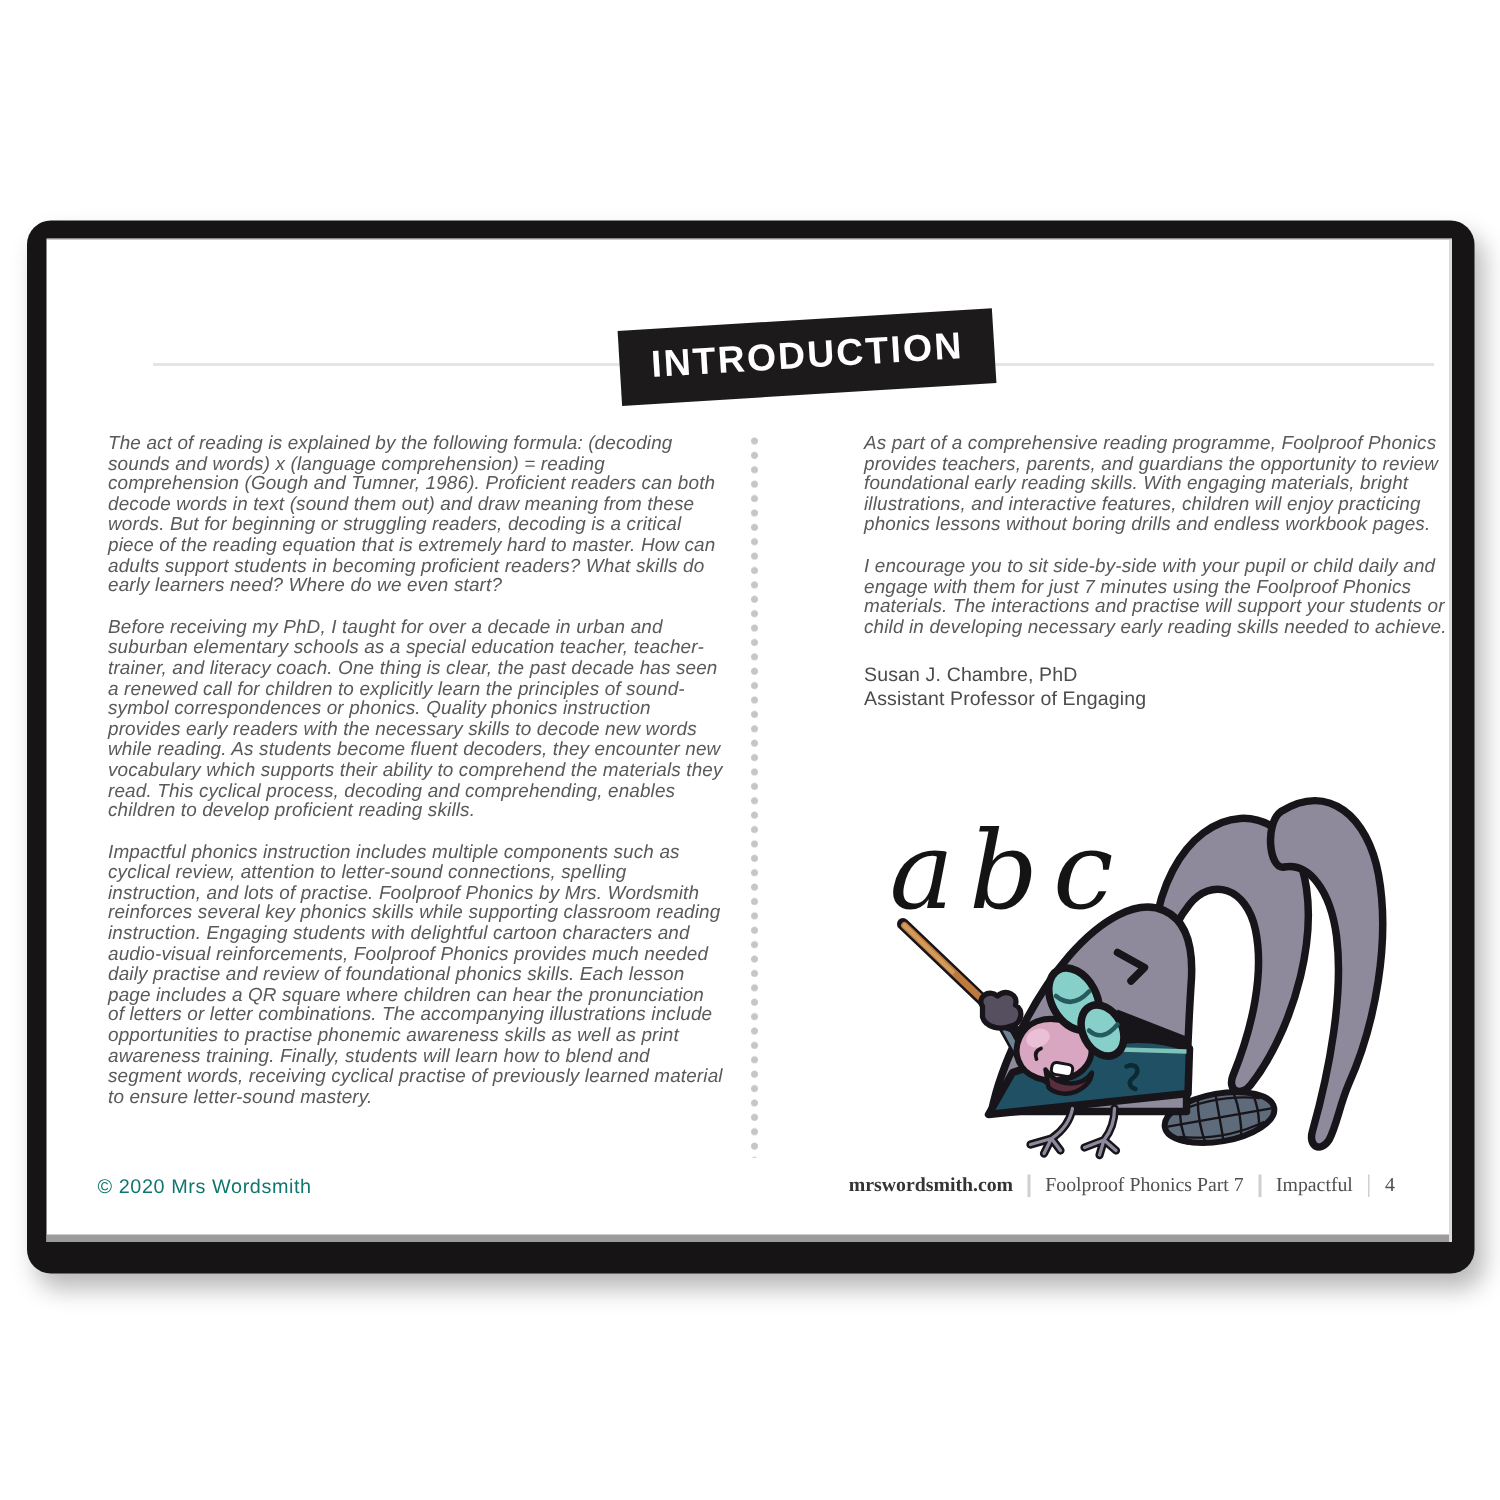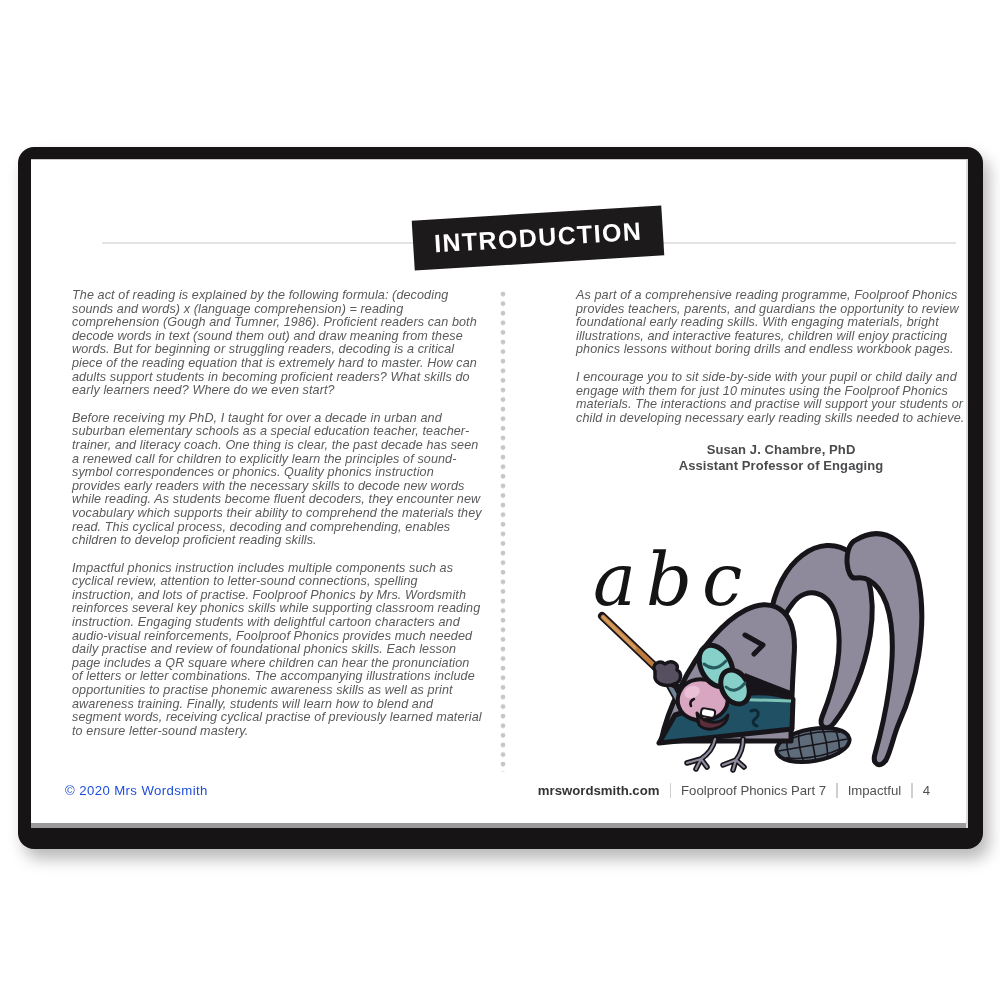--- a/index.html
+++ b/index.html
@@ -14,27 +14,27 @@
           color:#ffffff;font-weight:bold;font-size:25px;letter-spacing:1.4px;
           padding:10px 21px 11px;z-index:2;white-space:nowrap;}
   .col{position:absolute;top:130px;color:#595a5c;font-size:12.6px;line-height:13.6px;
        letter-spacing:0.1px;}
   .col p{margin:0 0 14px 0;font-style:italic;}
   .col-left{left:41px;width:410px;}
   .col-right{left:507px;width:410px;margin-left:38px;}
   .divider{position:absolute;left:469px;top:131px;width:6px;height:482px;
            background-image:radial-gradient(circle at 3px 4px, #c6c6c6 2px, rgba(0,0,0,0) 2.7px);
            background-size:6px 9.6px;background-repeat:repeat-y;}
-  .signature{margin-top:17px;text-align:center;font-weight:bold;color:#4a4b4d;
+  .signature{margin-top:17px;text-align:left;font-weight:normal;color:#4a4b4d;
              font-size:13px;line-height:16px;}
   .illustration{position:absolute;left:524px;top:356px;width:380px;height:262px;}
   .footer{position:absolute;left:34px;right:38px;top:620px;height:22px;display:flex;
           justify-content:space-between;align-items:center;font-size:13.2px;}
-  .copyright{color:#1d4ed8;letter-spacing:0.4px;}
-  .footer-right{display:flex;align-items:center;color:#4f5052;}
+  .copyright{color:#0f766e;letter-spacing:0.4px;}
+  .footer-right{display:flex;align-items:center;color:#4f5052;font-family:Liberation Serif, serif;}
   .footer-right .site{font-weight:bold;color:#343437;}
   .sep{display:inline-block;width:1.5px;height:15px;background:#cfcfcf;margin:0 10px;}
 </style>
 </head>
 <body>
 
 <div class="stage">
   <div class="book">
     <div class="page">
 
@@ -46,21 +46,21 @@
       <div class="col col-left">
         <p>The act of reading is explained by the following formula: (decoding sounds and words) x (language comprehension) = reading comprehension (Gough and Tumner, 1986). Proficient readers can both decode words in text (sound them out) and draw meaning from these words. But for beginning or struggling readers, decoding is a critical piece of the reading equation that is extremely hard to master. How can adults support students in becoming proficient readers? What skills do early learners need? Where do we even start?</p>
         <p>Before receiving my PhD, I taught for over a decade in urban and suburban elementary schools as a special education teacher, teacher-trainer, and literacy coach. One thing is clear, the past decade has seen a renewed call for children to explicitly learn the principles of sound-symbol correspondences or phonics. Quality phonics instruction provides early readers with the necessary skills to decode new words while reading. As students become fluent decoders, they encounter new vocabulary which supports their ability to comprehend the materials they read. This cyclical process, decoding and comprehending, enables children to develop proficient reading skills.</p>
         <p>Impactful phonics instruction includes multiple components such as cyclical review, attention to letter-sound connections, spelling instruction, and lots of practise. Foolproof Phonics by Mrs. Wordsmith reinforces several key phonics skills while supporting classroom reading instruction. Engaging students with delightful cartoon characters and audio-visual reinforcements, Foolproof Phonics provides much needed daily practise and review of foundational phonics skills. Each lesson page includes a QR square where children can hear the pronunciation of letters or letter combinations. The accompanying illustrations include opportunities to practise phonemic awareness skills as well as print awareness training. Finally, students will learn how to blend and segment words, receiving cyclical practise of previously learned material to ensure letter-sound mastery.</p>
       </div>
 
       <div class="divider"></div>
 
       <div class="col col-right">
         <p>As part of a comprehensive reading programme, Foolproof Phonics provides teachers, parents, and guardians the opportunity to review foundational early reading skills. With engaging materials, bright illustrations, and interactive features, children will enjoy practicing phonics lessons without boring drills and endless workbook pages.</p>
-        <p>I encourage you to sit side-by-side with your pupil or child daily and engage with them for just 10 minutes using the Foolproof Phonics materials. The interactions and practise will support your students or child in developing necessary early reading skills needed to achieve.</p>
+        <p>I encourage you to sit side-by-side with your pupil or child daily and engage with them for just 7 minutes using the Foolproof Phonics materials. The interactions and practise will support your students or child in developing necessary early reading skills needed to achieve.</p>
         <div class="signature">
           <div>Susan J. Chambre, PhD</div>
           <div>Assistant Professor of Engaging</div>
         </div>
       </div>
 
       <svg class="illustration" viewBox="0 0 380 262">
 
         <text x="38" y="90" font-size="72" font-style="italic" font-family="DejaVu Serif, serif" fill="#141414" letter-spacing="10">abc</text>
 

